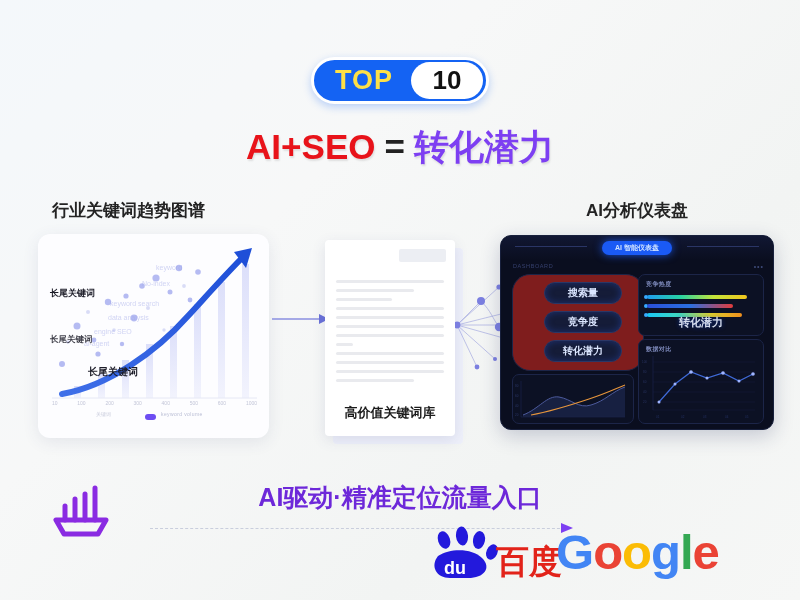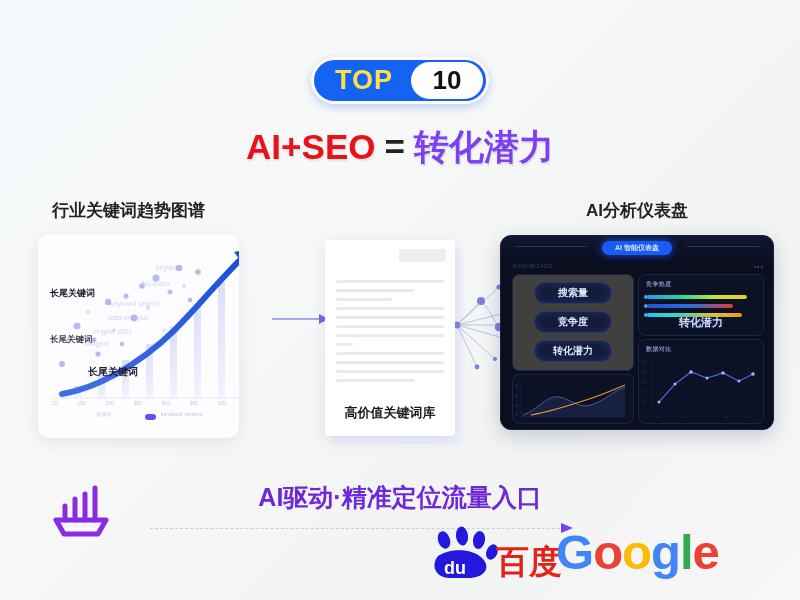--- a/index.html
+++ b/index.html
@@ -38,21 +38,21 @@
   .mt-eq{color:#222;margin:0 9px;}
   .mt-pur{color:#7d3ff2;text-shadow:1px 2px 2px rgba(0,0,0,.10);}
 
   
   .cap{position:absolute;font-size:17px;font-weight:bold;color:#232323;white-space:nowrap;}
   .cap-left{left:52px;top:199px;}
   .cap-right{left:586px;top:199px;}
 
   
   .chart-card{
-    position:absolute;left:38px;top:234px;width:201px;height:204px;
+    position:absolute;left:38px;top:234px;width:231px;height:204px;
     background:#fdfdff;border-radius:12px;
     box-shadow:0 4px 16px rgba(60,70,120,.10);
     overflow:hidden;
   }
   .chart-card .plot{position:absolute;left:0;top:0;width:231px;height:204px;}
   .kw-label{
     position:absolute;font-size:9px;color:#1c1c28;font-weight:bold;white-space:nowrap;
   }
   .kw1{left:12px;top:53px;}
   .kw2{left:12px;top:100px;font-size:8.5px;opacity:.85;}
@@ -110,21 +110,21 @@
     color:#cfe2ff;font-size:7px;font-weight:bold;white-space:nowrap;
     box-shadow:0 0 9px rgba(26,90,245,.85);
   }
   .dash-head .hdl{position:absolute;top:10px;height:1px;background:#2a3566;}
   .dash-head .hdl.l{left:14px;width:72px;}
   .dash-head .hdl.r{right:14px;width:72px;}
   .dash-dots{position:absolute;right:9px;top:27px;color:#3d4a78;font-size:7px;letter-spacing:1px;}
   .dash-sub{position:absolute;left:12px;top:27px;color:#36406e;font-size:5.5px;letter-spacing:.6px;}
   .p-left{
     position:absolute;left:11px;top:38px;width:120px;height:95px;
-    border:1px solid #1c2548;border-radius:7px;background:#404040;
+    border:1px solid #1c2548;border-radius:18px;background:#7f1d1d;padding-left:10px;
   }
   .pill{
     width:76px;height:20px;margin:7px auto 0;border-radius:11px;
     background:#151c38;border:1px solid #2b3766;
     display:flex;align-items:center;justify-content:center;
     color:#dbe6ff;font-size:10px;font-weight:bold;
     box-shadow:inset 0 0 7px rgba(50,90,220,.35);
   }
   .p-leftchart{
     position:absolute;left:11px;top:138px;width:120px;height:48px;

